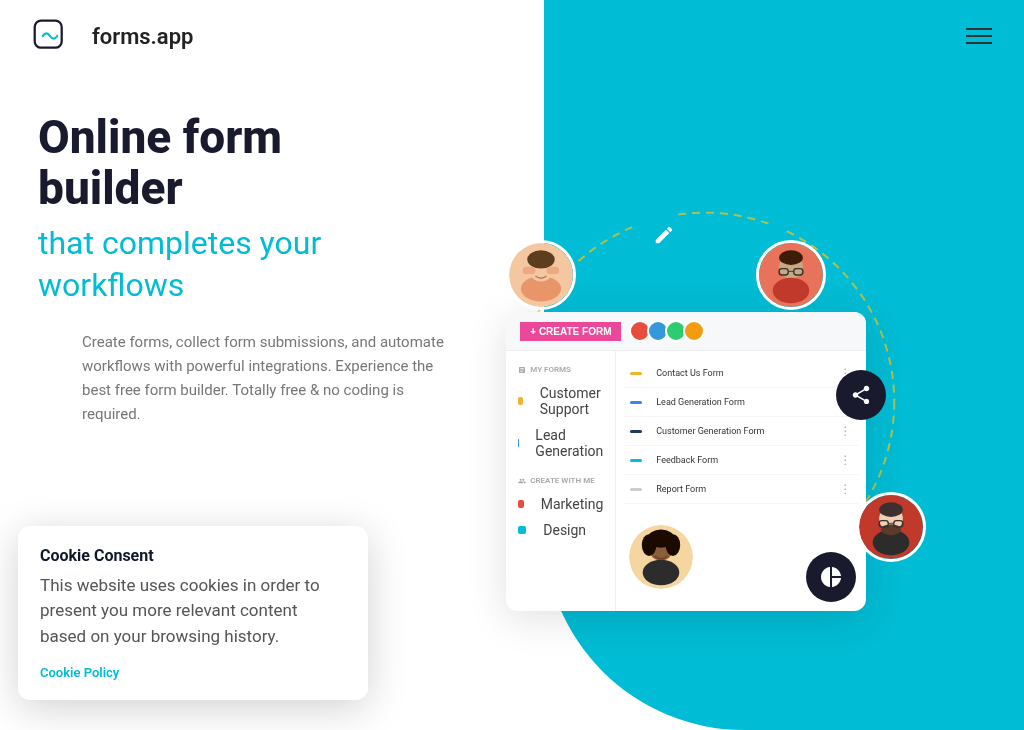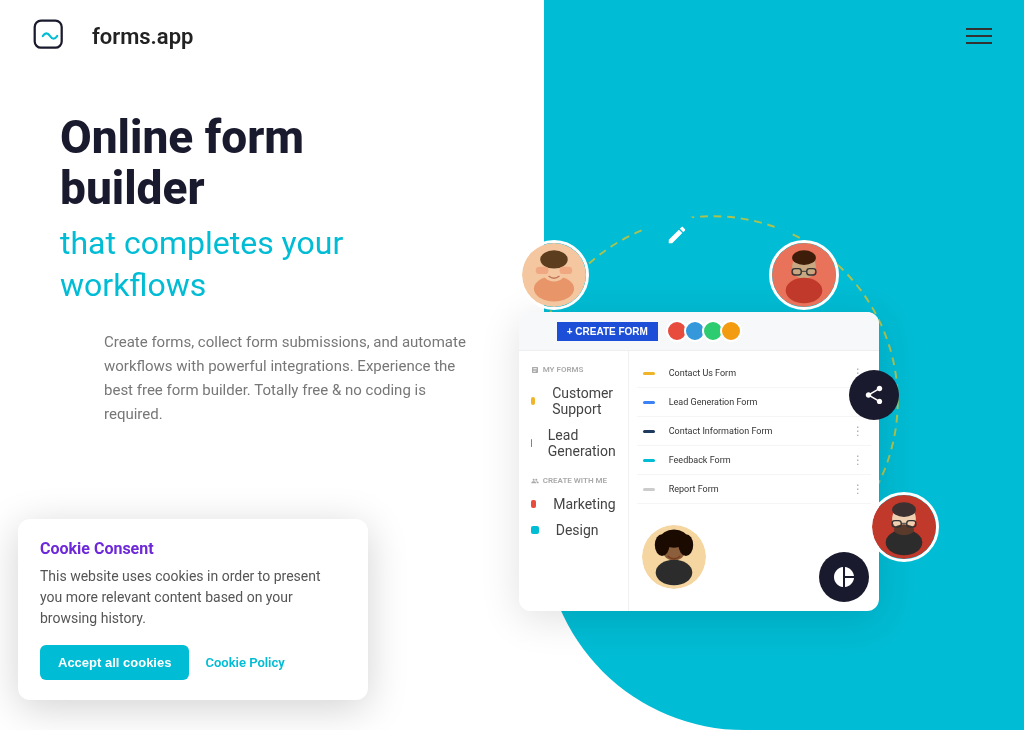--- a/index.html
+++ b/index.html
@@ -58,21 +58,21 @@
       background: #00bcd4;
       border-radius: 0 0 0 200px;
       z-index: 0;
     }
 
     
     .main {
       display: flex;
       position: relative;
       z-index: 1;
-      padding: 20px 0 0 60px;
+      padding: 20px 0 0 38px;
     }
 
     
     .left-content {
       width: 430px;
       padding-top: 20px;
     }
     .headline {
       font-size: 46px;
       font-weight: 800;
@@ -180,31 +180,30 @@
     }
     .mockup-top-bar {
       background: #f7f8fa;
       padding: 8px 14px;
       display: flex;
       align-items: center;
       gap: 8px;
       border-bottom: 1px solid #eee;
     }
     .mockup-create-btn {
-      background: #1d4ed8;
+      background: #ec4899;
       color: #fff;
       border: none;
       border-radius: 0;
       padding: 4px 10px;
       font-size: 10px;
       font-weight: 600;
       display: flex;
       align-items: center;
       gap: 3px;
-      margin-left: 24px;
     }
     .mockup-avatars {
       display: flex;
       gap: -4px;
     }
     .mini-avatar {
       width: 22px; height: 22px;
       border-radius: 50%;
       border: 2px solid #fff;
       margin-left: -4px;
@@ -292,25 +291,25 @@
       width: 350px;
       background: #fff;
       border-radius: 12px;
       box-shadow: 0 8px 40px rgba(0,0,0,0.18);
       padding: 20px 22px 20px;
       z-index: 100;
     }
     .cookie-title {
       font-size: 16px;
       font-weight: 700;
-      color: #6d28d9;
+      color: #0f172a;
       margin-bottom: 8px;
     }
     .cookie-desc {
-      font-size: 14px;
+      font-size: 17px;
       color: #555;
       line-height: 1.5;
       margin-bottom: 16px;
     }
     .cookie-buttons {
       display: flex;
       gap: 16px;
       align-items: center;
     }
     .btn-accept {
@@ -523,21 +522,21 @@
           <div class="form-list-item">
             <div class="form-item-left">
               <div class="form-icon-bar bar-blue"></div>
               <span>Lead Generation Form</span>
             </div>
             <span class="form-dots">⋮</span>
           </div>
           <div class="form-list-item">
             <div class="form-item-left">
               <div class="form-icon-bar bar-navy"></div>
-              <span>Contact Information Form</span>
+              <span>Customer Generation Form</span>
             </div>
             <span class="form-dots">⋮</span>
           </div>
           <div class="form-list-item">
             <div class="form-item-left">
               <div class="form-icon-bar bar-teal"></div>
               <span>Feedback Form</span>
             </div>
             <span class="form-dots">⋮</span>
           </div>
@@ -577,16 +576,15 @@
       </div>
     </div>
 
   </div>
 </div>
 
 <div class="cookie-consent">
   <div class="cookie-title">Cookie Consent</div>
   <div class="cookie-desc">This website uses cookies in order to present you more relevant content based on your browsing history.</div>
   <div class="cookie-buttons">
-    <button class="btn-accept">Accept all cookies</button>
     <a class="btn-policy" href="#">Cookie Policy</a>
   </div>
 </div>
 
 </body></html>

